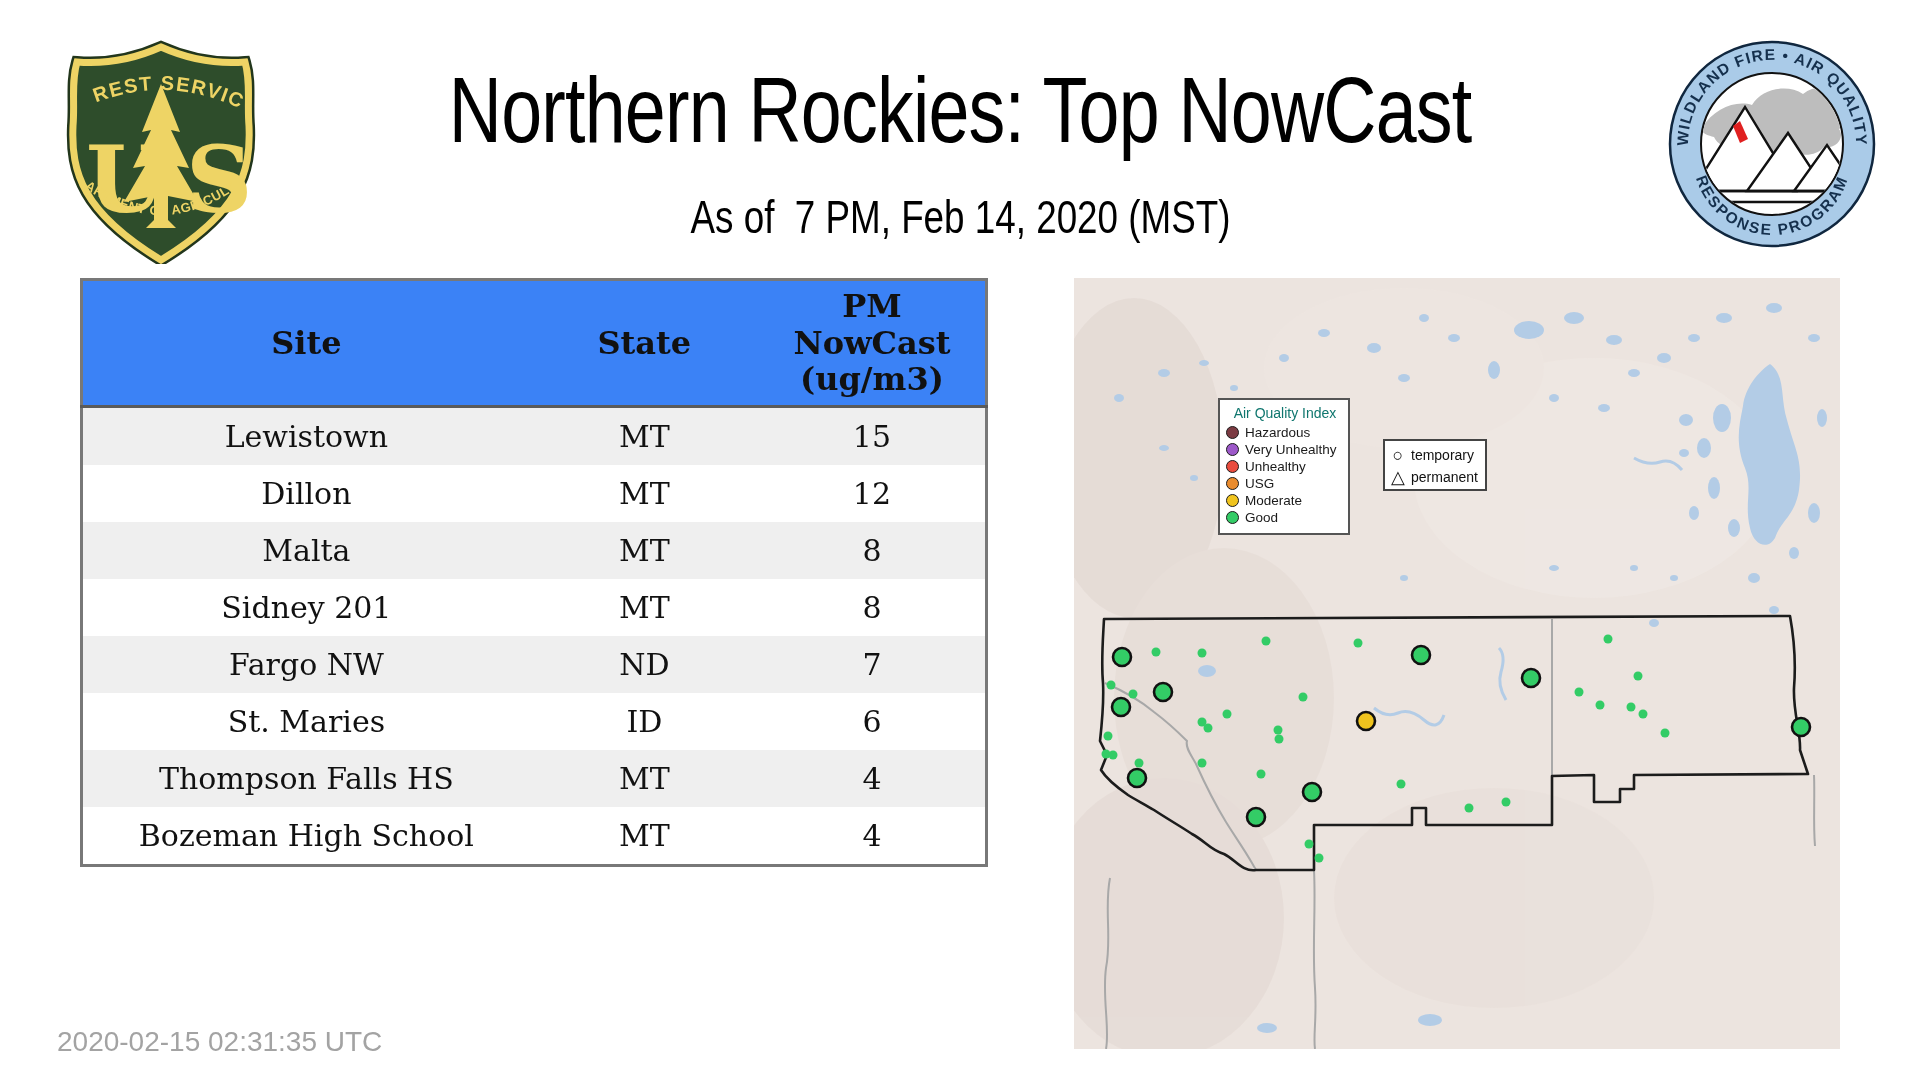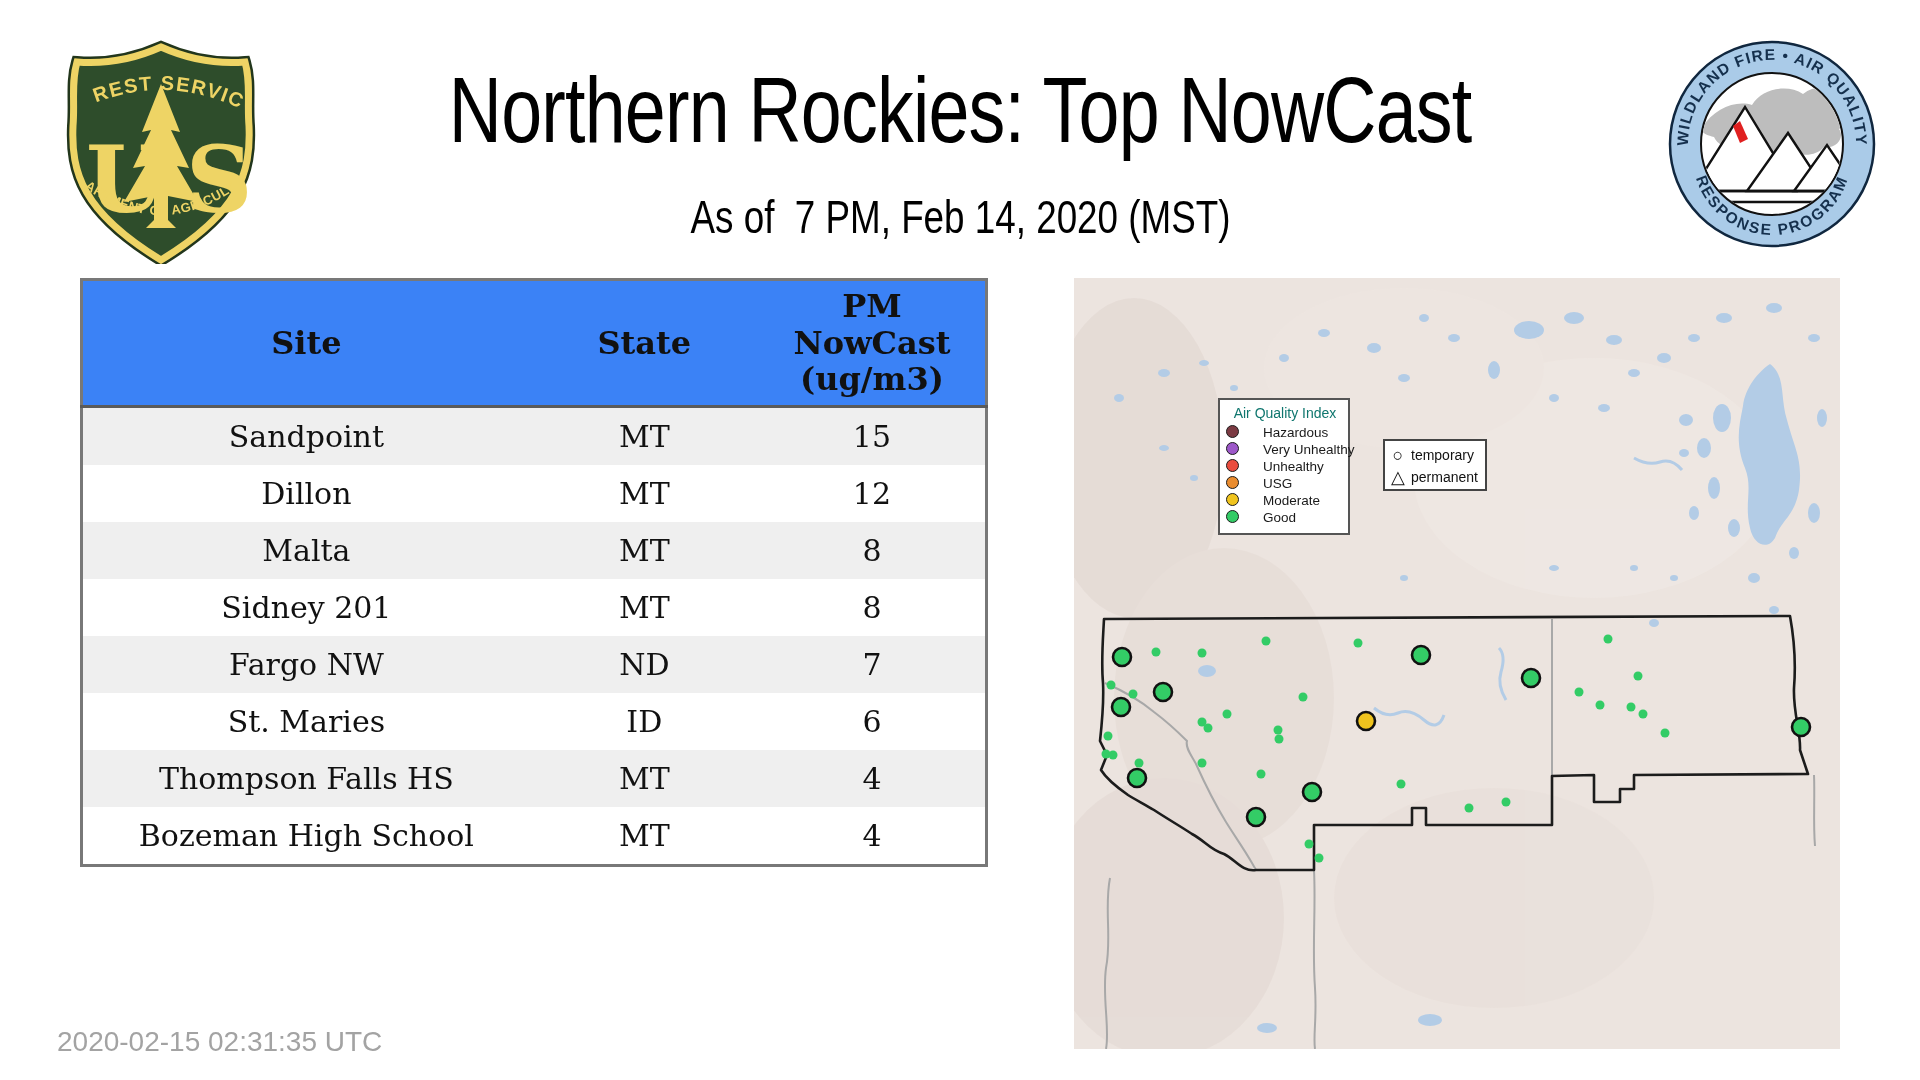--- a/index.html
+++ b/index.html
@@ -30,21 +30,21 @@
   .col-site{width:450px;} .col-state{width:230px;} .col-pm{width:228px;}
 
   .timestamp{position:absolute;left:57px;top:1026px;font-size:28px;color:#a3a3a3;}
 
   
   .map{position:absolute;left:1074px;top:278px;width:766px;height:771px;overflow:hidden;}
   .map svg.basemap{position:absolute;left:0;top:0;}
   .legend{position:absolute;left:144px;top:120px;width:132px;background:#fff;
           border:2px solid #555;box-sizing:border-box;padding:5px 5px 6px 6px;}
   .legend-title{font-size:14px;margin:0 0 4px 1px;color:#0f766e;text-align:center;}
-  .legend-item{display:flex;gap:24px;margin:2px 0;}
+  .legend-item{display:flex;align-items:center;gap:6px;margin:2px 0;}
   .legend-item .swatch{width:13px;height:13px;border-radius:50%;border:1.8px solid #1c1c1c;
                        box-sizing:border-box;flex:0 0 auto;}
   .legend-item .lbl{font-size:13.5px;color:#1a1a1a;white-space:nowrap;}
   .marker-key{position:absolute;left:309px;top:161px;width:104px;height:52px;background:#fff;
               border:2px solid #444;box-sizing:border-box;padding:3px 5px;}
   .mk-row{display:flex;align-items:center;gap:5px;height:22px;}
   .mk-glyph{font-size:18px;line-height:18px;color:#111;width:16px;text-align:center;flex:0 0 auto;}
   .mk-lbl{font-size:14px;color:#111;white-space:nowrap;}
 </style>
 </head>
@@ -121,21 +121,21 @@
           <th>State</th>
           <th>
             <span>PM</span><br>
             <span>NowCast</span><br>
             <span>(ug/m3)</span>
           </th>
         </tr>
       </thead>
       <tbody>
         <tr>
-            <td>Sandpoint</td>
+            <td>Lewistown</td>
             <td>MT</td>
             <td>15</td>
           </tr>
         <tr>
             <td>Dillon</td>
             <td>MT</td>
             <td>12</td>
           </tr>
         <tr>
             <td>Malta</td>

